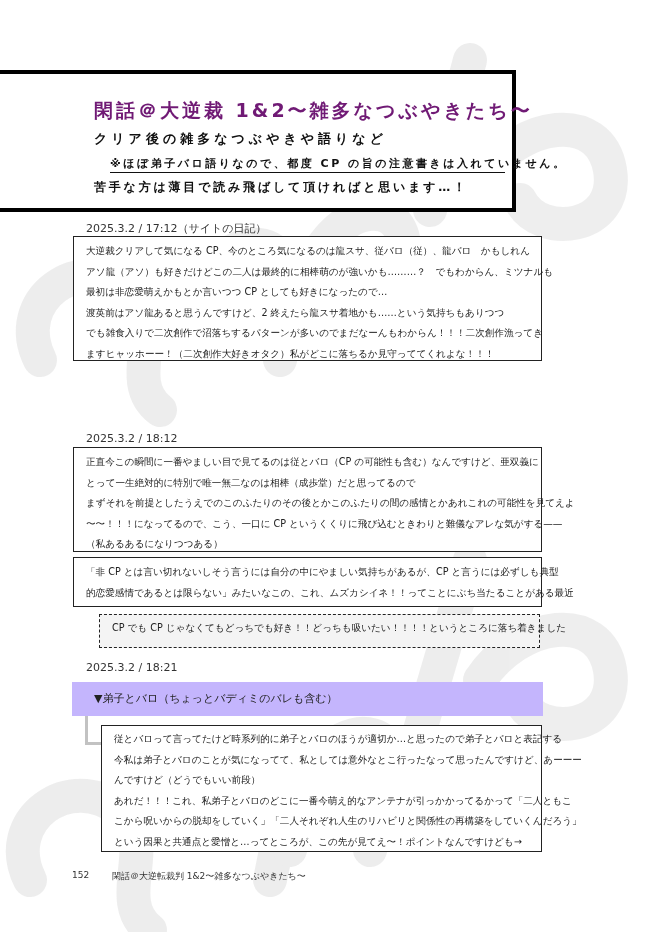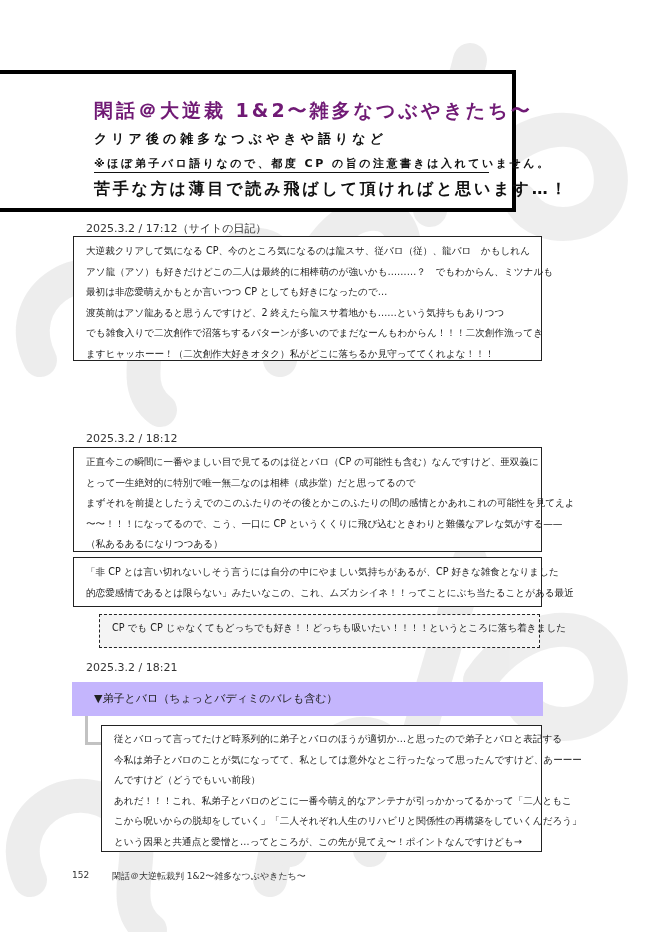--- a/index.html
+++ b/index.html
@@ -18,25 +18,25 @@
     border:4px solid #000; background:#fff; box-sizing:content-box;
   }
   .header-title {
     position:absolute; left:100px; top:24px; font-size:19px; font-weight:bold; letter-spacing:3px;
     color:#701a75; white-space:nowrap;
   }
   .header-sub {
     position:absolute; left:100px; top:56px; font-size:13px; font-weight:bold; letter-spacing:4px; color:#111; white-space:nowrap;
   }
   .header-note {
-    position:absolute; left:100px; top:82px; font-size:11px; font-weight:bold; letter-spacing:2.5px; color:#111;
+    position:absolute; left:116px; top:82px; font-size:11px; font-weight:bold; letter-spacing:2.5px; color:#111;
     border-bottom:1.5px solid #111; padding-bottom:1px; white-space:nowrap; width:395px;
   }
   .header-warn {
-    position:absolute; left:100px; top:105px; font-size:16px; font-weight:bold; letter-spacing:2.8px; color:#111; white-space:nowrap;
+    position:absolute; left:100px; top:105px; font-size:12px; font-weight:bold; letter-spacing:2.8px; color:#111; white-space:nowrap;
   }
 
   .date { position:absolute; left:86px; font-size:11px; color:#333; white-space:nowrap; }
 
   .box {
     position:absolute; border:1.2px solid #222; background:#fff; box-sizing:border-box;
     font-size:9.6px; line-height:20.5px; color:#222; padding:4px 12px;
   }
   .box .line { white-space:nowrap; display:block; }
   .dbox {
@@ -99,21 +99,21 @@
 
   <div class="date" style="top:432px;">2025.3.2 / 18:12</div>
   <div class="box" style="left:73px; top:447px; width:469px; height:105px;">
     <span class="line">正直今この瞬間に一番やましい目で見てるのは従とバロ（CP の可能性も含む）なんですけど、亜双義に</span>
     <span class="line">とって一生絶対的に特別で唯一無二なのは相棒（成歩堂）だと思ってるので</span>
     <span class="line">まずそれを前提としたうえでのこのふたりのその後とかこのふたりの間の感情とかあれこれの可能性を見てえよ</span>
     <span class="line">〜〜！！！になってるので、こう、一口に CP というくくりに飛び込むときわりと難儀なアレな気がする——</span>
     <span class="line">（私あるあるになりつつある）</span>
   </div>
   <div class="box" style="left:73px; top:557px; width:469px; height:50px;">
-    <span class="line">「非 CP とは言い切れないしそう言うには自分の中にやましい気持ちがあるが、CP 好きな雑食となりました</span>
+    <span class="line">「非 CP とは言い切れないしそう言うには自分の中にやましい気持ちがあるが、CP と言うには必ずしも典型</span>
     <span class="line">的恋愛感情であるとは限らない」みたいなこの、これ、ムズカシイネ！！ってことにぶち当たることがある最近</span>
   </div>
   <div class="dbox" style="left:99px; top:614px; width:441px; height:34px; padding-top:3px;">
     <span class="line">CP でも CP じゃなくてもどっちでも好き！！どっちも吸いたい！！！！というところに落ち着きました</span>
   </div>
 
   <div class="date" style="top:661px;">2025.3.2 / 18:21</div>
   <div class="gray-bar">▼弟子とバロ（ちょっとバディミのバレも含む）</div>
   <div class="connector"></div>
   <div class="box" style="left:101px; top:725px; width:441px; height:127px; padding-top:3px;">

